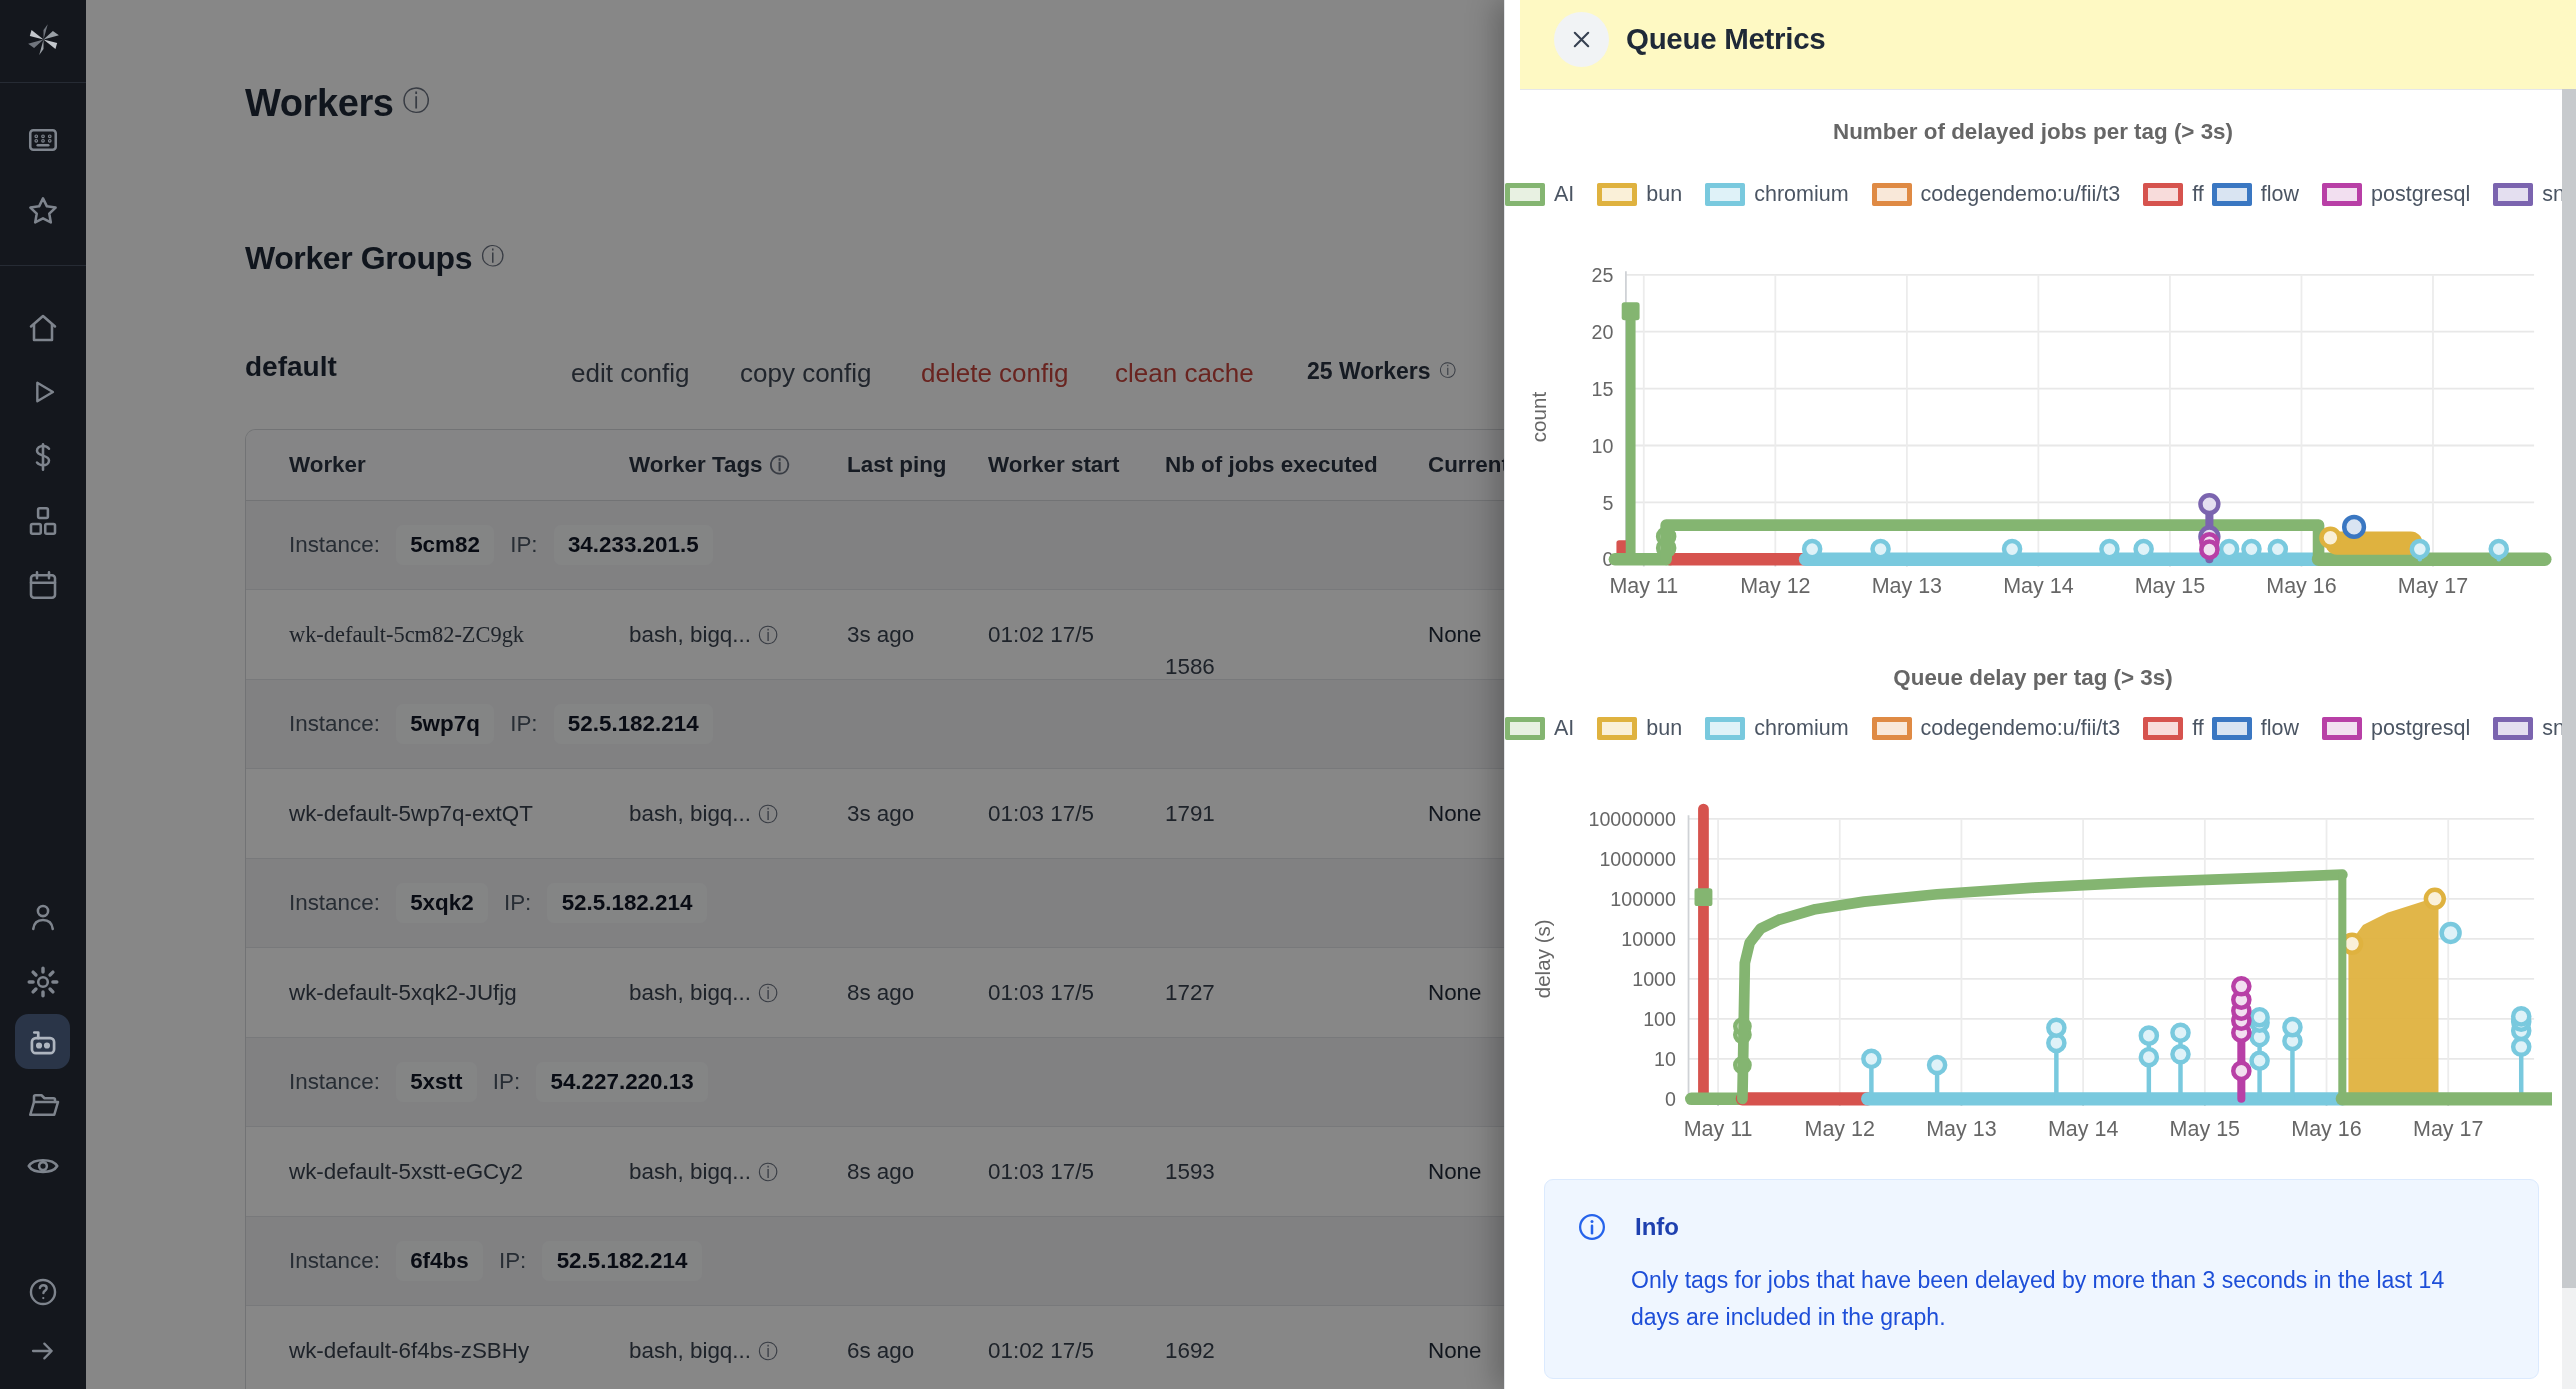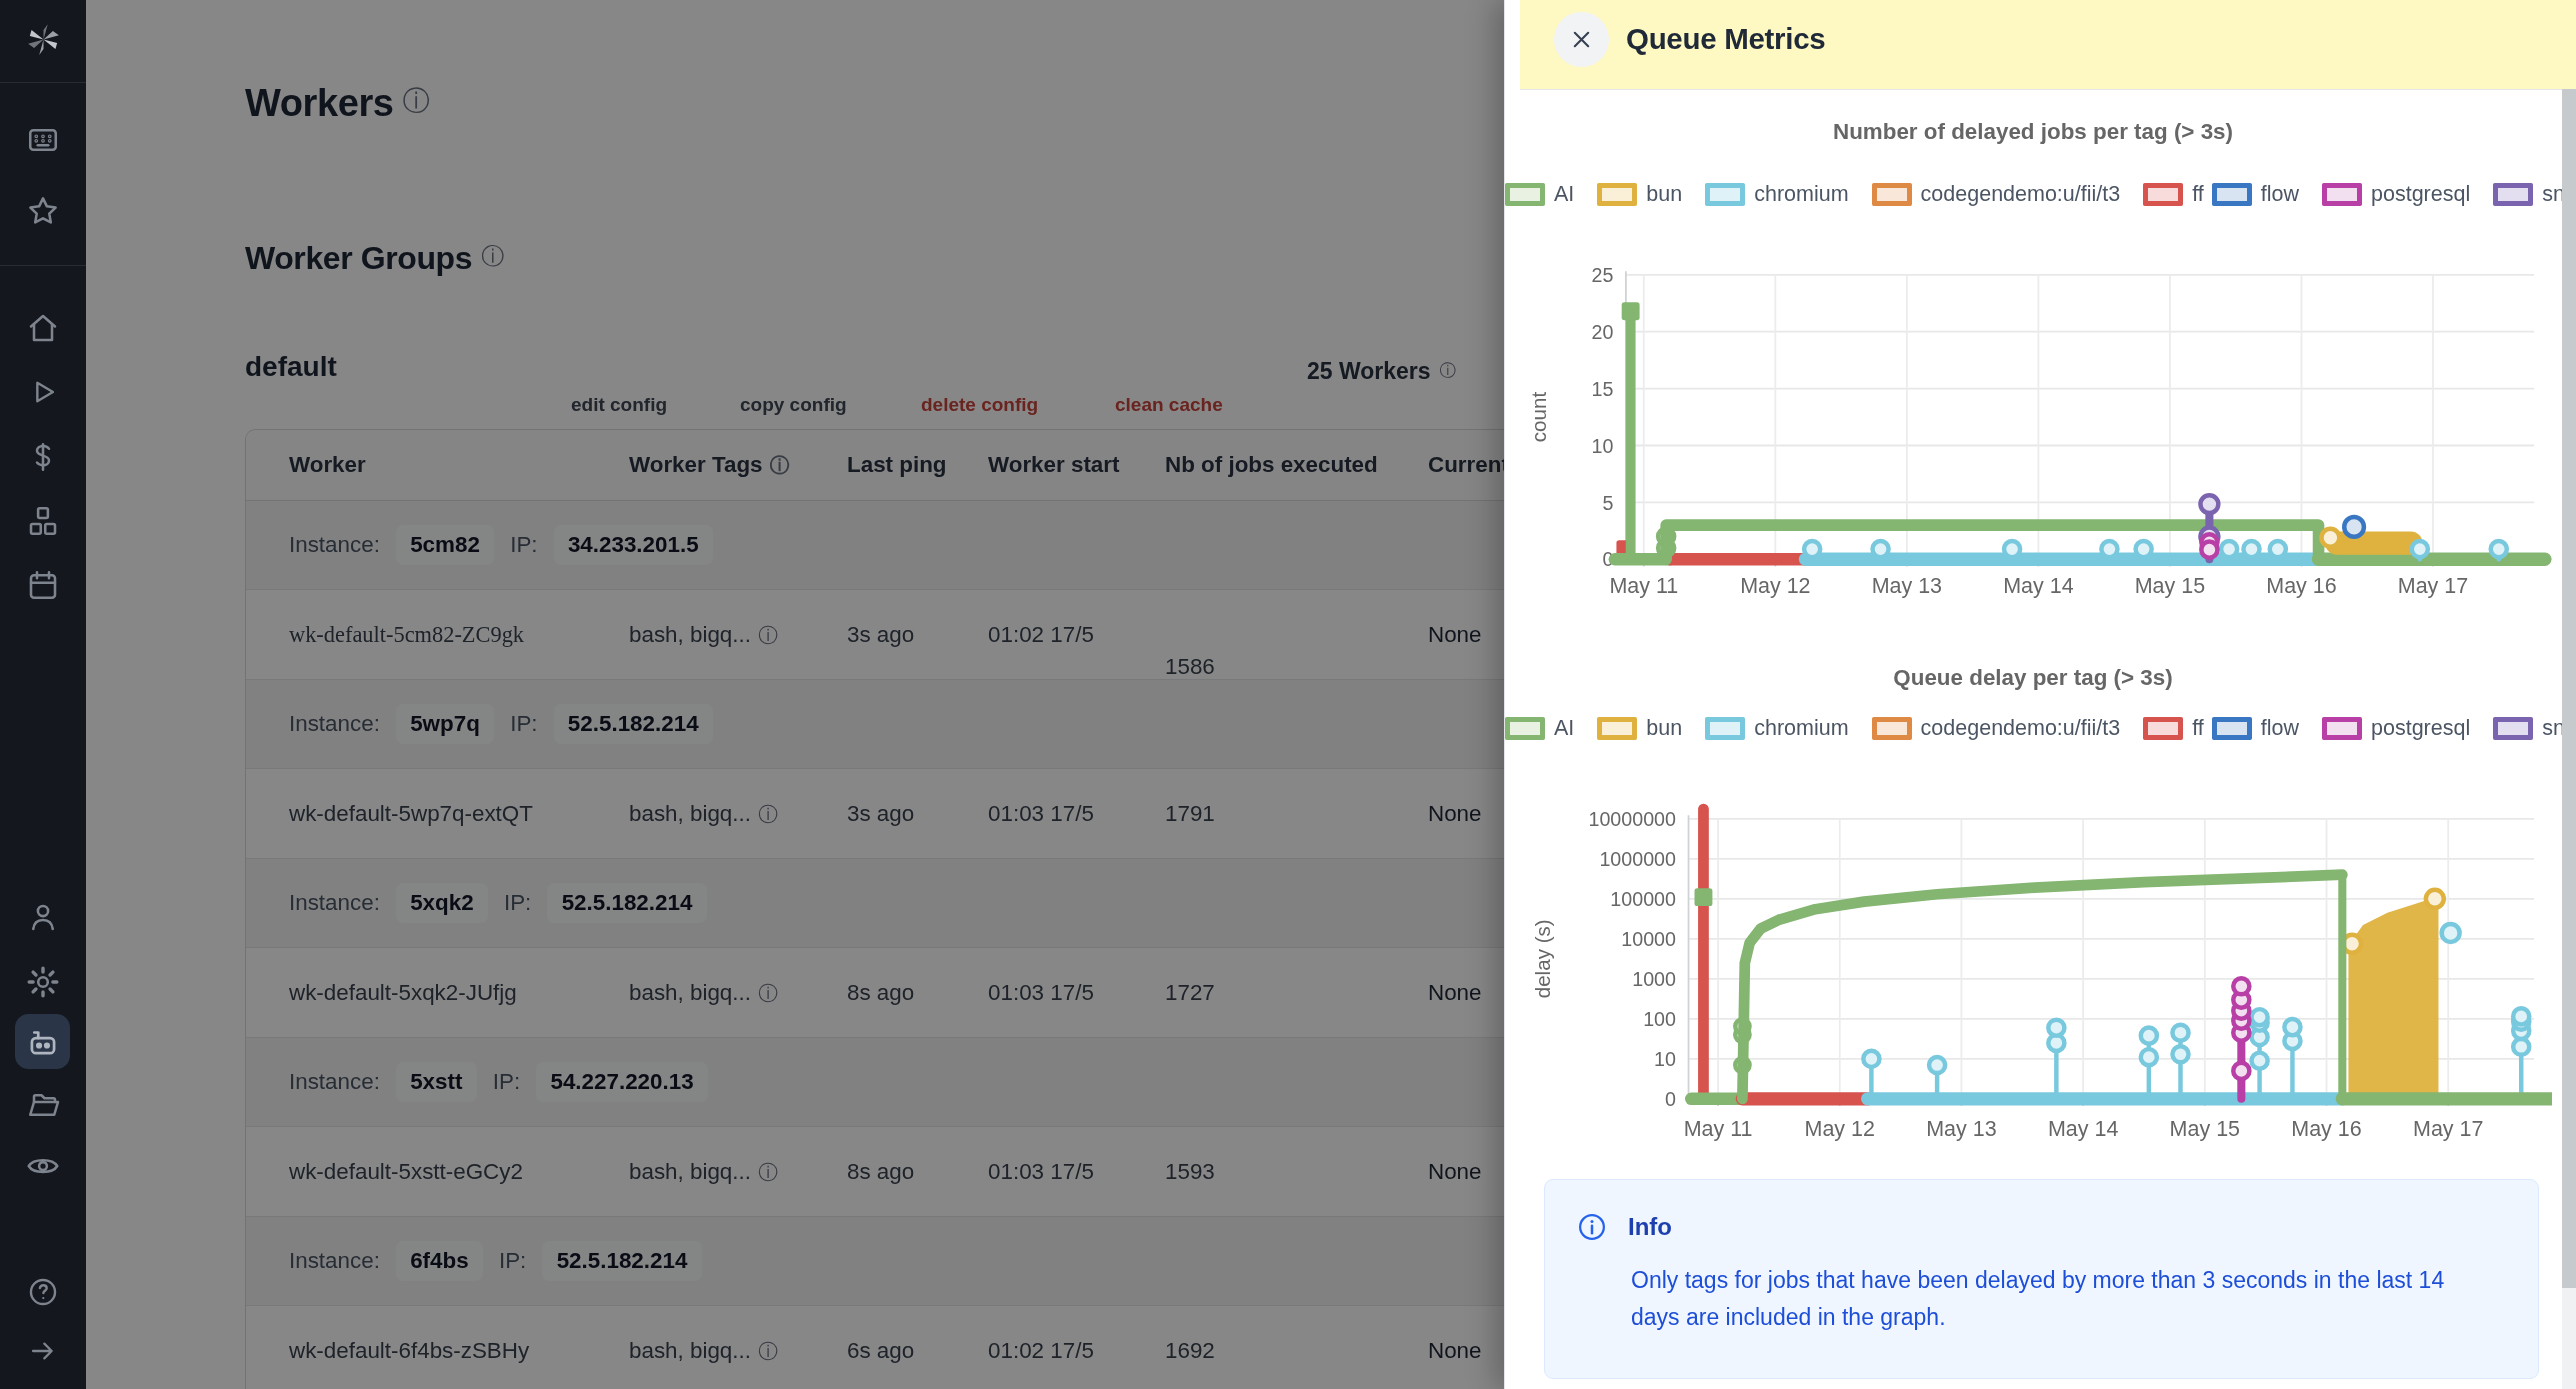--- a/index.html
+++ b/index.html
@@ -11,21 +11,21 @@
   .side-icon{position:relative;display:flex;align-items:center;justify-content:center;z-index:2;}
   .side-active-bg{position:absolute;left:15px;top:0.9px;width:55px;height:55px;border-radius:13.4px;background:#2a3548;z-index:1;}
   .side-divider{position:absolute;left:0;width:86px;height:0.9px;background:#262b34;}
   
   .main{position:absolute;left:86px;top:0;right:0;bottom:0;background:#ffffff;}
   .page-title{position:absolute;left:159px;top:82px;font-size:38px;font-weight:bold;color:#1f2937;letter-spacing:-0.4px;}
   .section-title{position:absolute;left:159px;top:240px;font-size:32px;font-weight:bold;color:#1f2937;letter-spacing:-0.4px;}
   .info-i{color:#6b7280;font-weight:normal;font-size:0.72em;vertical-align:18%;margin-left:9px;}
   .group-row{position:absolute;left:0;top:351px;height:54px;width:100%;}
   .group-name{position:absolute;left:159px;top:0;font-size:28px;font-weight:bold;color:#1f2937;}
-  .cfg-btn{position:absolute;top:7.2px;font-size:19px;font-weight:700;color:#3f4856;cursor:pointer;margin-top:36px;}
+  .cfg-btn{position:absolute;top:7.2px;font-size:26px;font-weight:400;color:#3f4856;cursor:pointer;}
   .cfg-btn.danger{color:#c7453d;}
   .workers-count{position:absolute;left:1221px;top:7.2px;font-size:23px;font-weight:600;color:#2b3442;}
   
   .wtable{position:absolute;left:159px;top:429px;width:1392px;border:0.9px solid #d7dade;border-bottom:none;
           border-radius:10.7px 10.7px 0 0;overflow:hidden;background:#fff;}
   .thead{position:relative;height:70px;background:#fcfcfd;border-bottom:0.9px solid #d7dade;}
   .th{position:absolute;top:50%;transform:translateY(-50%);font-size:22.4px;font-weight:bold;color:#2b3442;white-space:nowrap;}
   .trow{position:relative;height:89px;border-bottom:0.9px solid #e2e5e9;background:#fff;}
   .trow.instance{background:#f3f4f6;display:flex;align-items:center;padding-left:43px;gap:16px;box-sizing:border-box;}
   .td{position:absolute;top:50%;transform:translateY(-50%);font-size:22.4px;color:#3a4350;white-space:nowrap;}
@@ -45,21 +45,21 @@
   .legend{position:absolute;left:0;width:1056px;display:flex;flex-direction:row;gap:8px;}
   .legend-row{display:flex;justify-content:center;gap:23px;align-items:center;}
   .legend-item{display:flex;align-items:center;gap:9px;cursor:pointer;}
   .legend-box{width:30px;height:12.5px;border-radius:1.8px;border:5.4px solid #000;}
   .legend-label{font-size:21.5px;color:#4b5563;}
   .chart-svg{position:absolute;}
   .chart-svg text{font-family:"Liberation Sans",sans-serif;}
   
   .info-box{position:absolute;left:39px;top:1179px;width:995px;height:200px;background:#eff6ff;
             border:0.9px solid #dbeafe;border-radius:9px;box-sizing:border-box;}
-  .info-head{position:absolute;left:32px;top:32px;display:flex;align-items:center;gap:21px;}
+  .info-head{position:absolute;left:32px;top:32px;display:flex;align-items:center;gap:28px;}
   .info-title{font-size:24px;font-weight:bold;color:#1e40af;}
   .info-body{position:absolute;left:86px;top:82px;width:841px;font-size:23px;color:#1d4ed8;line-height:37px;}
   
   .scroll-track{position:absolute;right:0;top:89px;bottom:0;width:15px;background:#f0f1f2;}
   .scroll-thumb{position:absolute;right:0;top:89px;width:15px;height:1199px;background:#c7cacd;}
 </style>
 </head>
 <body>
 
 <div id="app">

